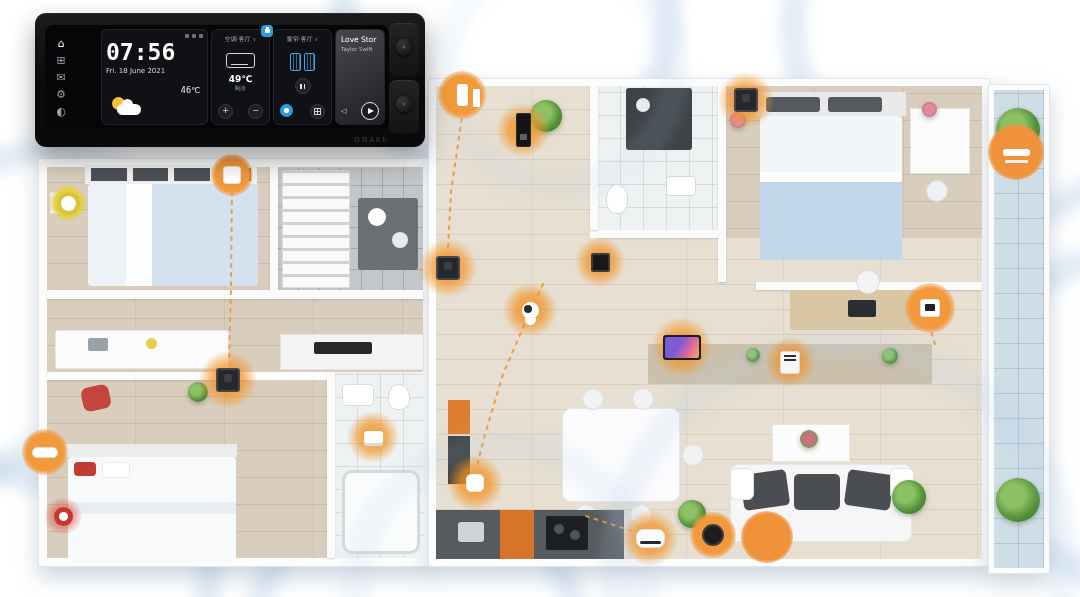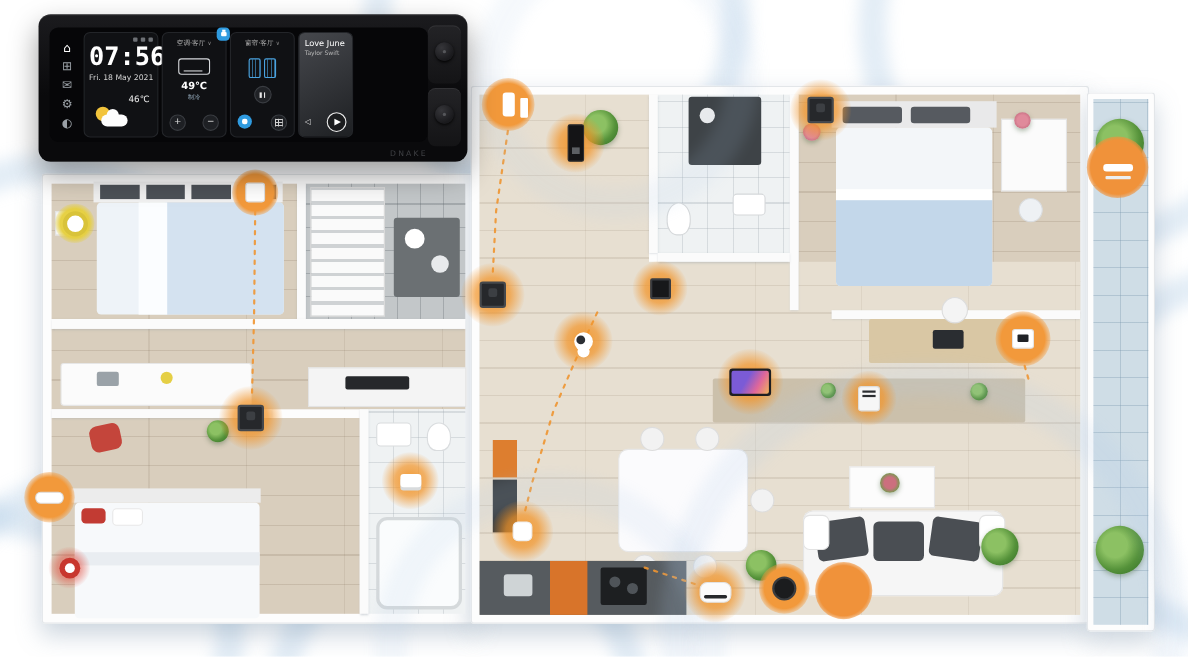--- a/index.html
+++ b/index.html
@@ -76,21 +76,21 @@
   #panel{position:absolute;left:35px;top:13px;width:390px;height:134px;z-index:8;
          background:linear-gradient(180deg,#1b1b1e,#0a0a0c 55%);border-radius:11px;
          box-shadow:0 12px 26px rgba(0,0,0,.38),inset 0 1px 0 rgba(255,255,255,.08);}
   #screen{position:absolute;left:10px;top:12px;width:344px;height:104px;background:#060608;
           border-radius:8px;display:flex;align-items:stretch;padding:4px;box-sizing:border-box;gap:3px;}
   .navcol{width:24px;display:flex;flex-direction:column;align-items:center;justify-content:center;gap:6px;}
   .nav-ic{font-size:11px;line-height:1;color:#9aa0a6;}
   .nav-ic.active{color:#fff;}
   .card{background:#101114;border:1px solid #232529;border-radius:6px;position:relative;
         box-sizing:border-box;color:#ddd;flex:none;}
-  .c-clock{width:68px;padding:4px 4px;}
+  .c-clock{width:107px;padding:4px 4px;margin-left:25px;}
   .stat-row{display:flex;justify-content:flex-end;gap:3px;}
   .stat-dot{width:4px;height:4px;background:#6d7075;border-radius:1px;}
   .time{font-family:"DejaVu Sans Mono","Liberation Mono",monospace;font-weight:bold;
         font-size:23px;color:#fff;letter-spacing:0px;margin-top:1px;}
   .date{font-size:7px;color:#d5d5d5;margin-top:2px;white-space:nowrap;}
   .temp-now{position:absolute;right:7px;top:56px;font-size:8px;color:#eee;}
   .weather{position:absolute;left:8px;bottom:7px;width:34px;height:20px;}
   .sun{position:absolute;left:2px;top:0;width:13px;height:13px;border-radius:50%;background:#f2c43c;}
   .cloud{position:absolute;left:7px;top:7px;width:24px;height:11px;border-radius:8px;background:#fdfdfd;}
   .cloud::before{content:"";position:absolute;left:5px;top:-5px;width:11px;height:11px;border-radius:50%;background:#fdfdfd;}
@@ -359,21 +359,21 @@
         <span class="nav-ic">◐</span>
       </div>
 
       <div class="card c-clock">
         <div class="stat-row">
           <i class="stat-dot"></i>
           <i class="stat-dot"></i>
           <i class="stat-dot"></i>
         </div>
         <div class="time">07:56</div>
-        <div class="date">Fri. 18 May 2021</div>
+        <div class="date">Fri. 18 June 2021</div>
         <div class="temp-now">46℃</div>
         <div class="weather">
           <i class="sun"></i>
           <i class="cloud"></i>
         </div>
       </div>
 
 
       <div class="card c-ac">
         <div class="lock-badge"></div>
@@ -397,21 +397,21 @@
             <i></i>
             <i></i>
           </div>
         <div class="btn-row">
           <div class="bluebtn"></div>
           <div class="gridbtn"></div>
         </div>
       </div>
 
       <div class="card c-music">
-        <div class="m-title">Love June</div>
+        <div class="m-title">Love Stor</div>
         <div class="m-artist">Taylor Swift</div>
         <div class="m-row">
           <span class="prev-ic">◁</span>
           <div class="play-btn"></div>
         </div>
       </div>
     </div>
 
     <div class="keys">
       <div class="key">

